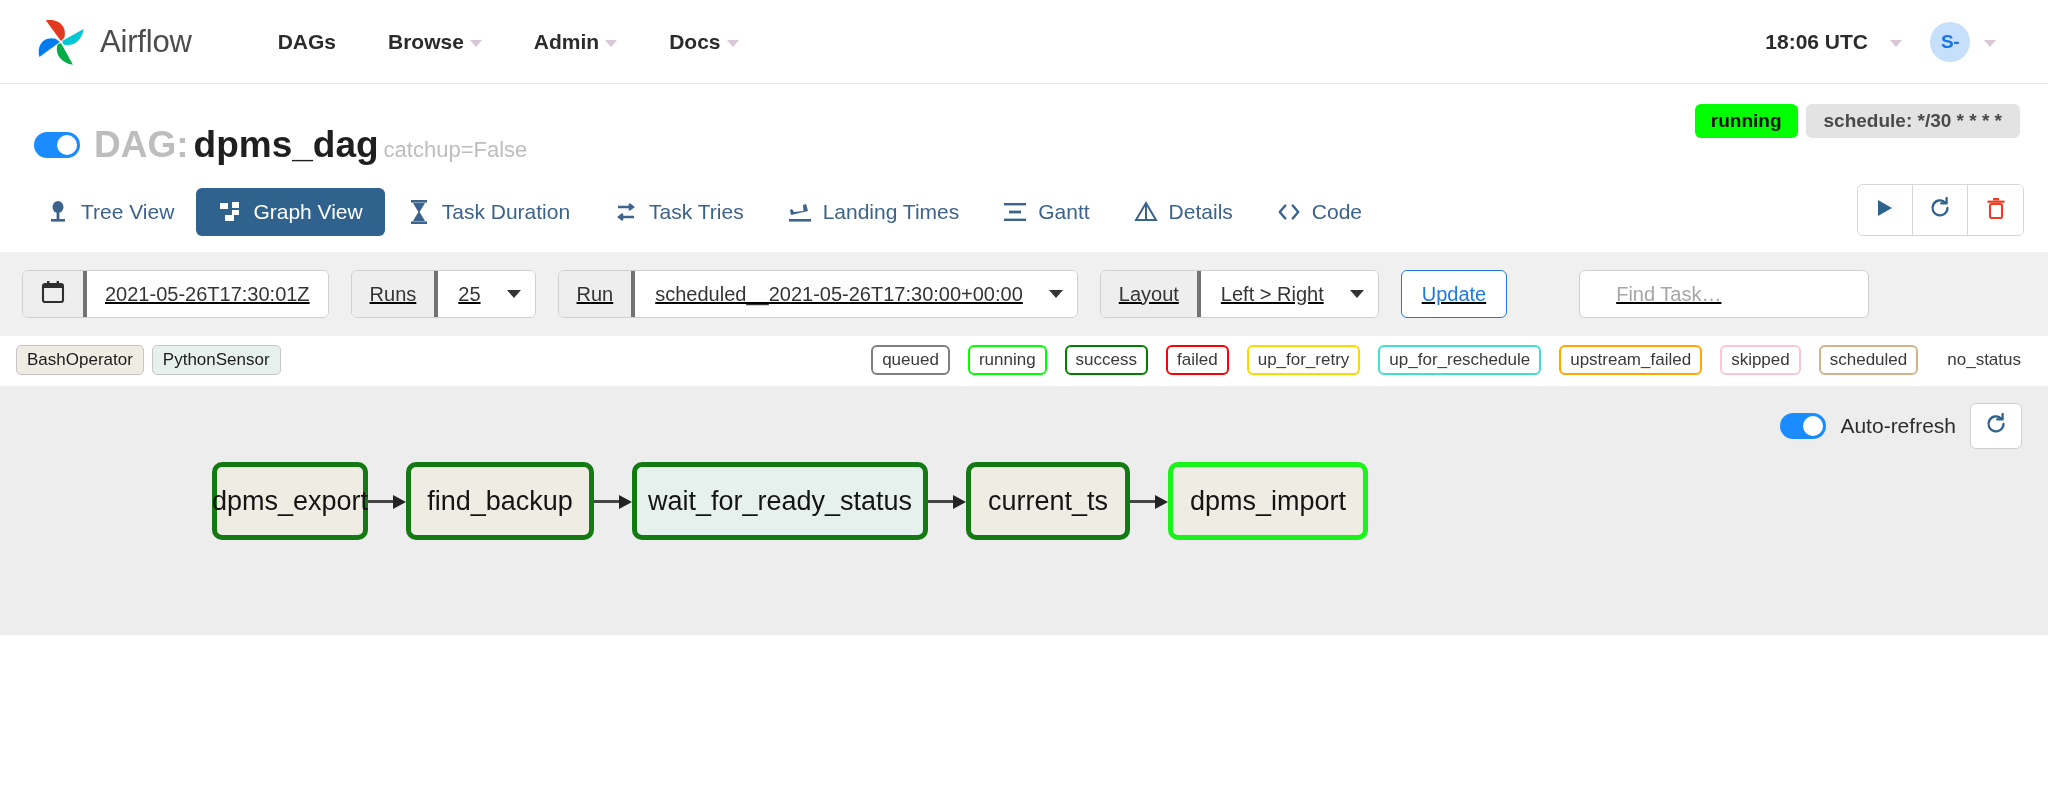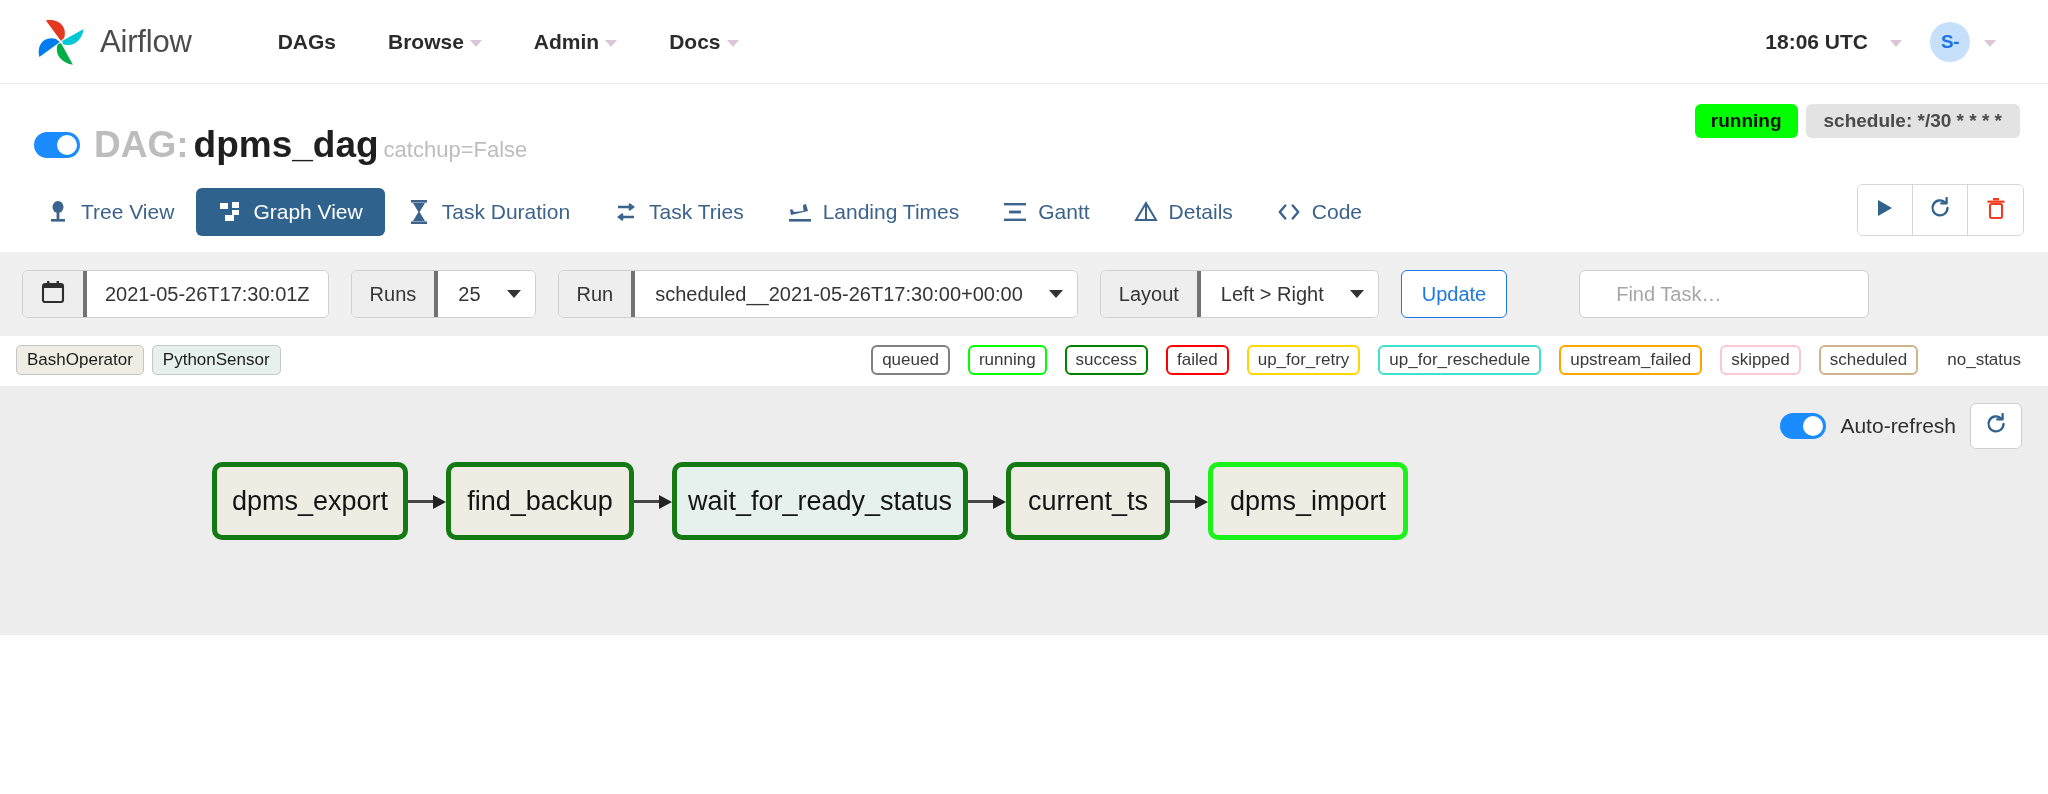--- a/index.html
+++ b/index.html
@@ -191,20 +191,21 @@
   .tab-action-btn:last-child { border-right: none; }
 
   
   .toolbar {
     background: #f0f0f0;
     margin: 8px 0 0 0;
     padding: 18px 22px;
     display: flex;
     gap: 0;
     height: 84px;
+    text-decoration: underline;
   }
   .group {
     display: flex;
     align-items: stretch;
     border: 1px solid #cfcfcf;
     border-radius: 6px;
     overflow: hidden;
     background: #fff;
     height: 48px;
     margin-right: 22px;
@@ -645,21 +646,21 @@
       <span>
         <svg width="22" height="22" viewBox="0 0 22 22">
             <path d="M18.5 11 A7.5 7.5 0 1 1 16 5.3" stroke="#2f628c" stroke-width="2.3" fill="none" stroke-linecap="round"></path>
             <path d="M17.6 1 L17.6 6.4 L12.2 6.4" stroke="#2f628c" stroke-width="2.3" fill="none" stroke-linecap="round" stroke-linejoin="round"></path>
           </svg>
       </span>
     </div>
   </div>
 
   <div class="flow">
-    <div class="node bash success" style="width:196px">dpms_export</div>
+    <div class="node bash success" style="width:156px">dpms_export</div>
     <div class="arrow"></div>
     <div class="node bash success" style="width:188px">find_backup</div>
     <div class="arrow"></div>
     <div class="node sensor success" style="width:296px">wait_for_ready_status</div>
     <div class="arrow"></div>
     <div class="node bash success" style="width:164px">current_ts</div>
     <div class="arrow"></div>
     <div class="node bash running" style="width:200px">dpms_import</div>
   </div>
 </div>

